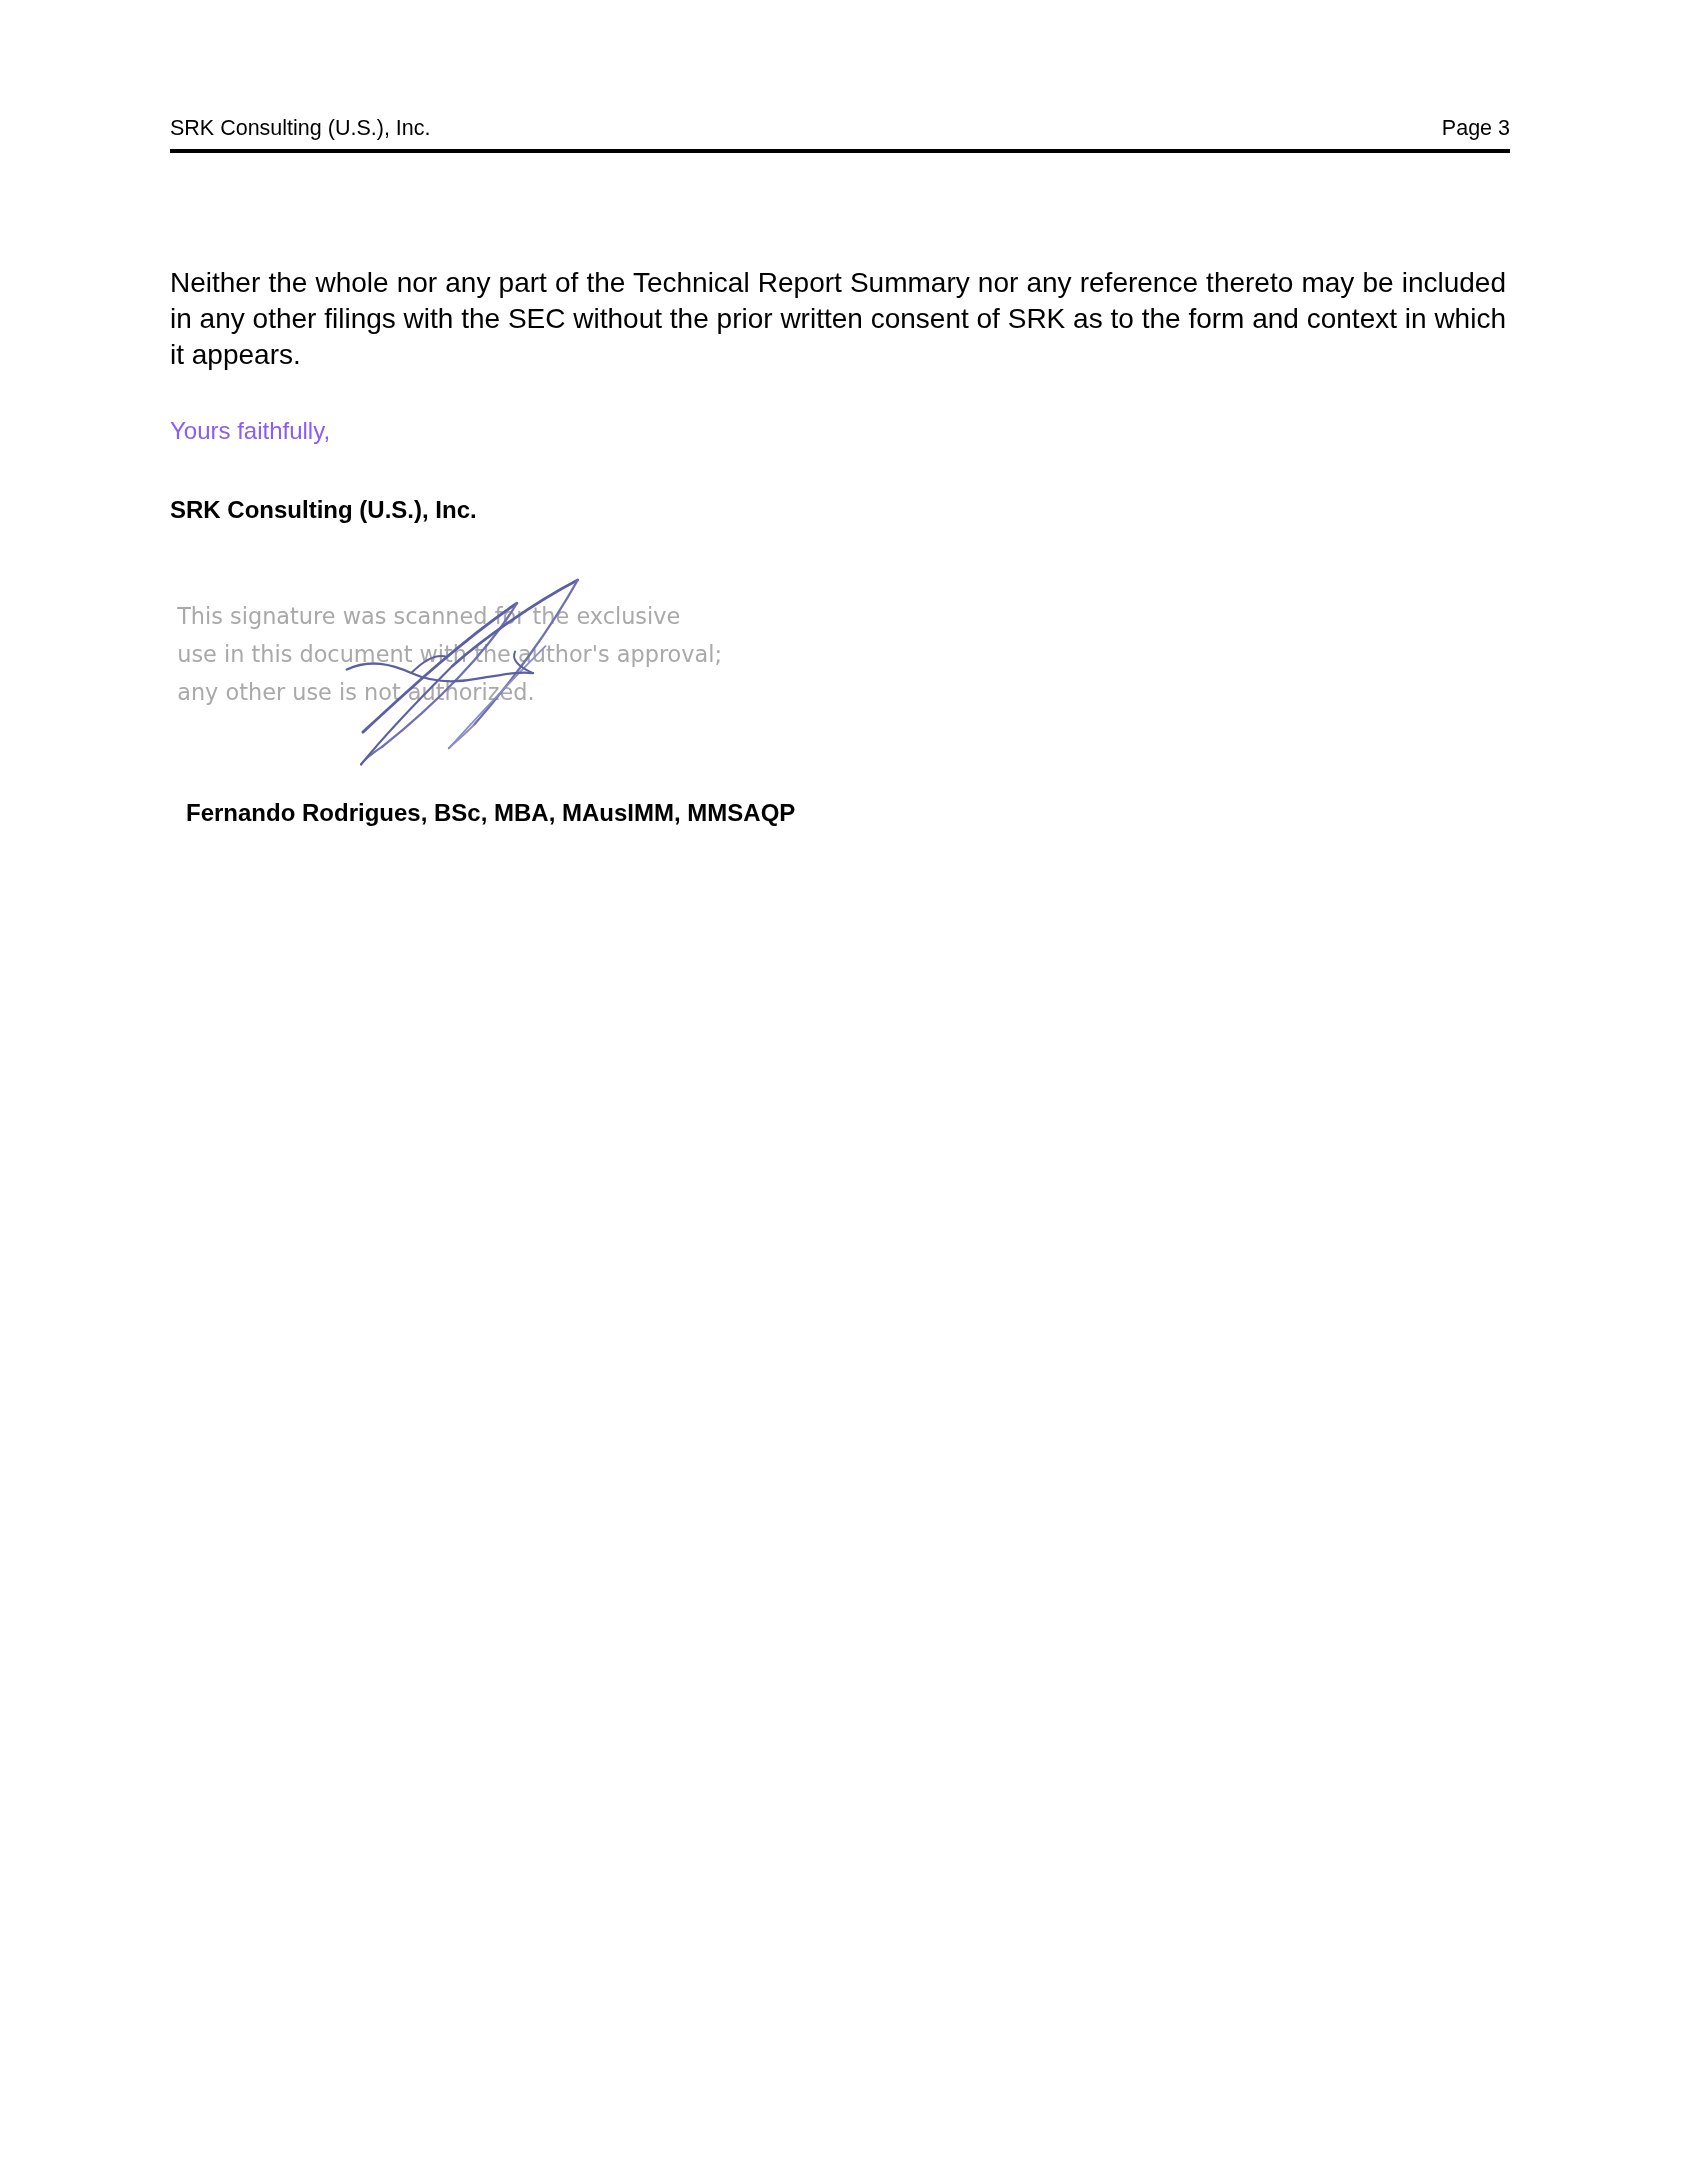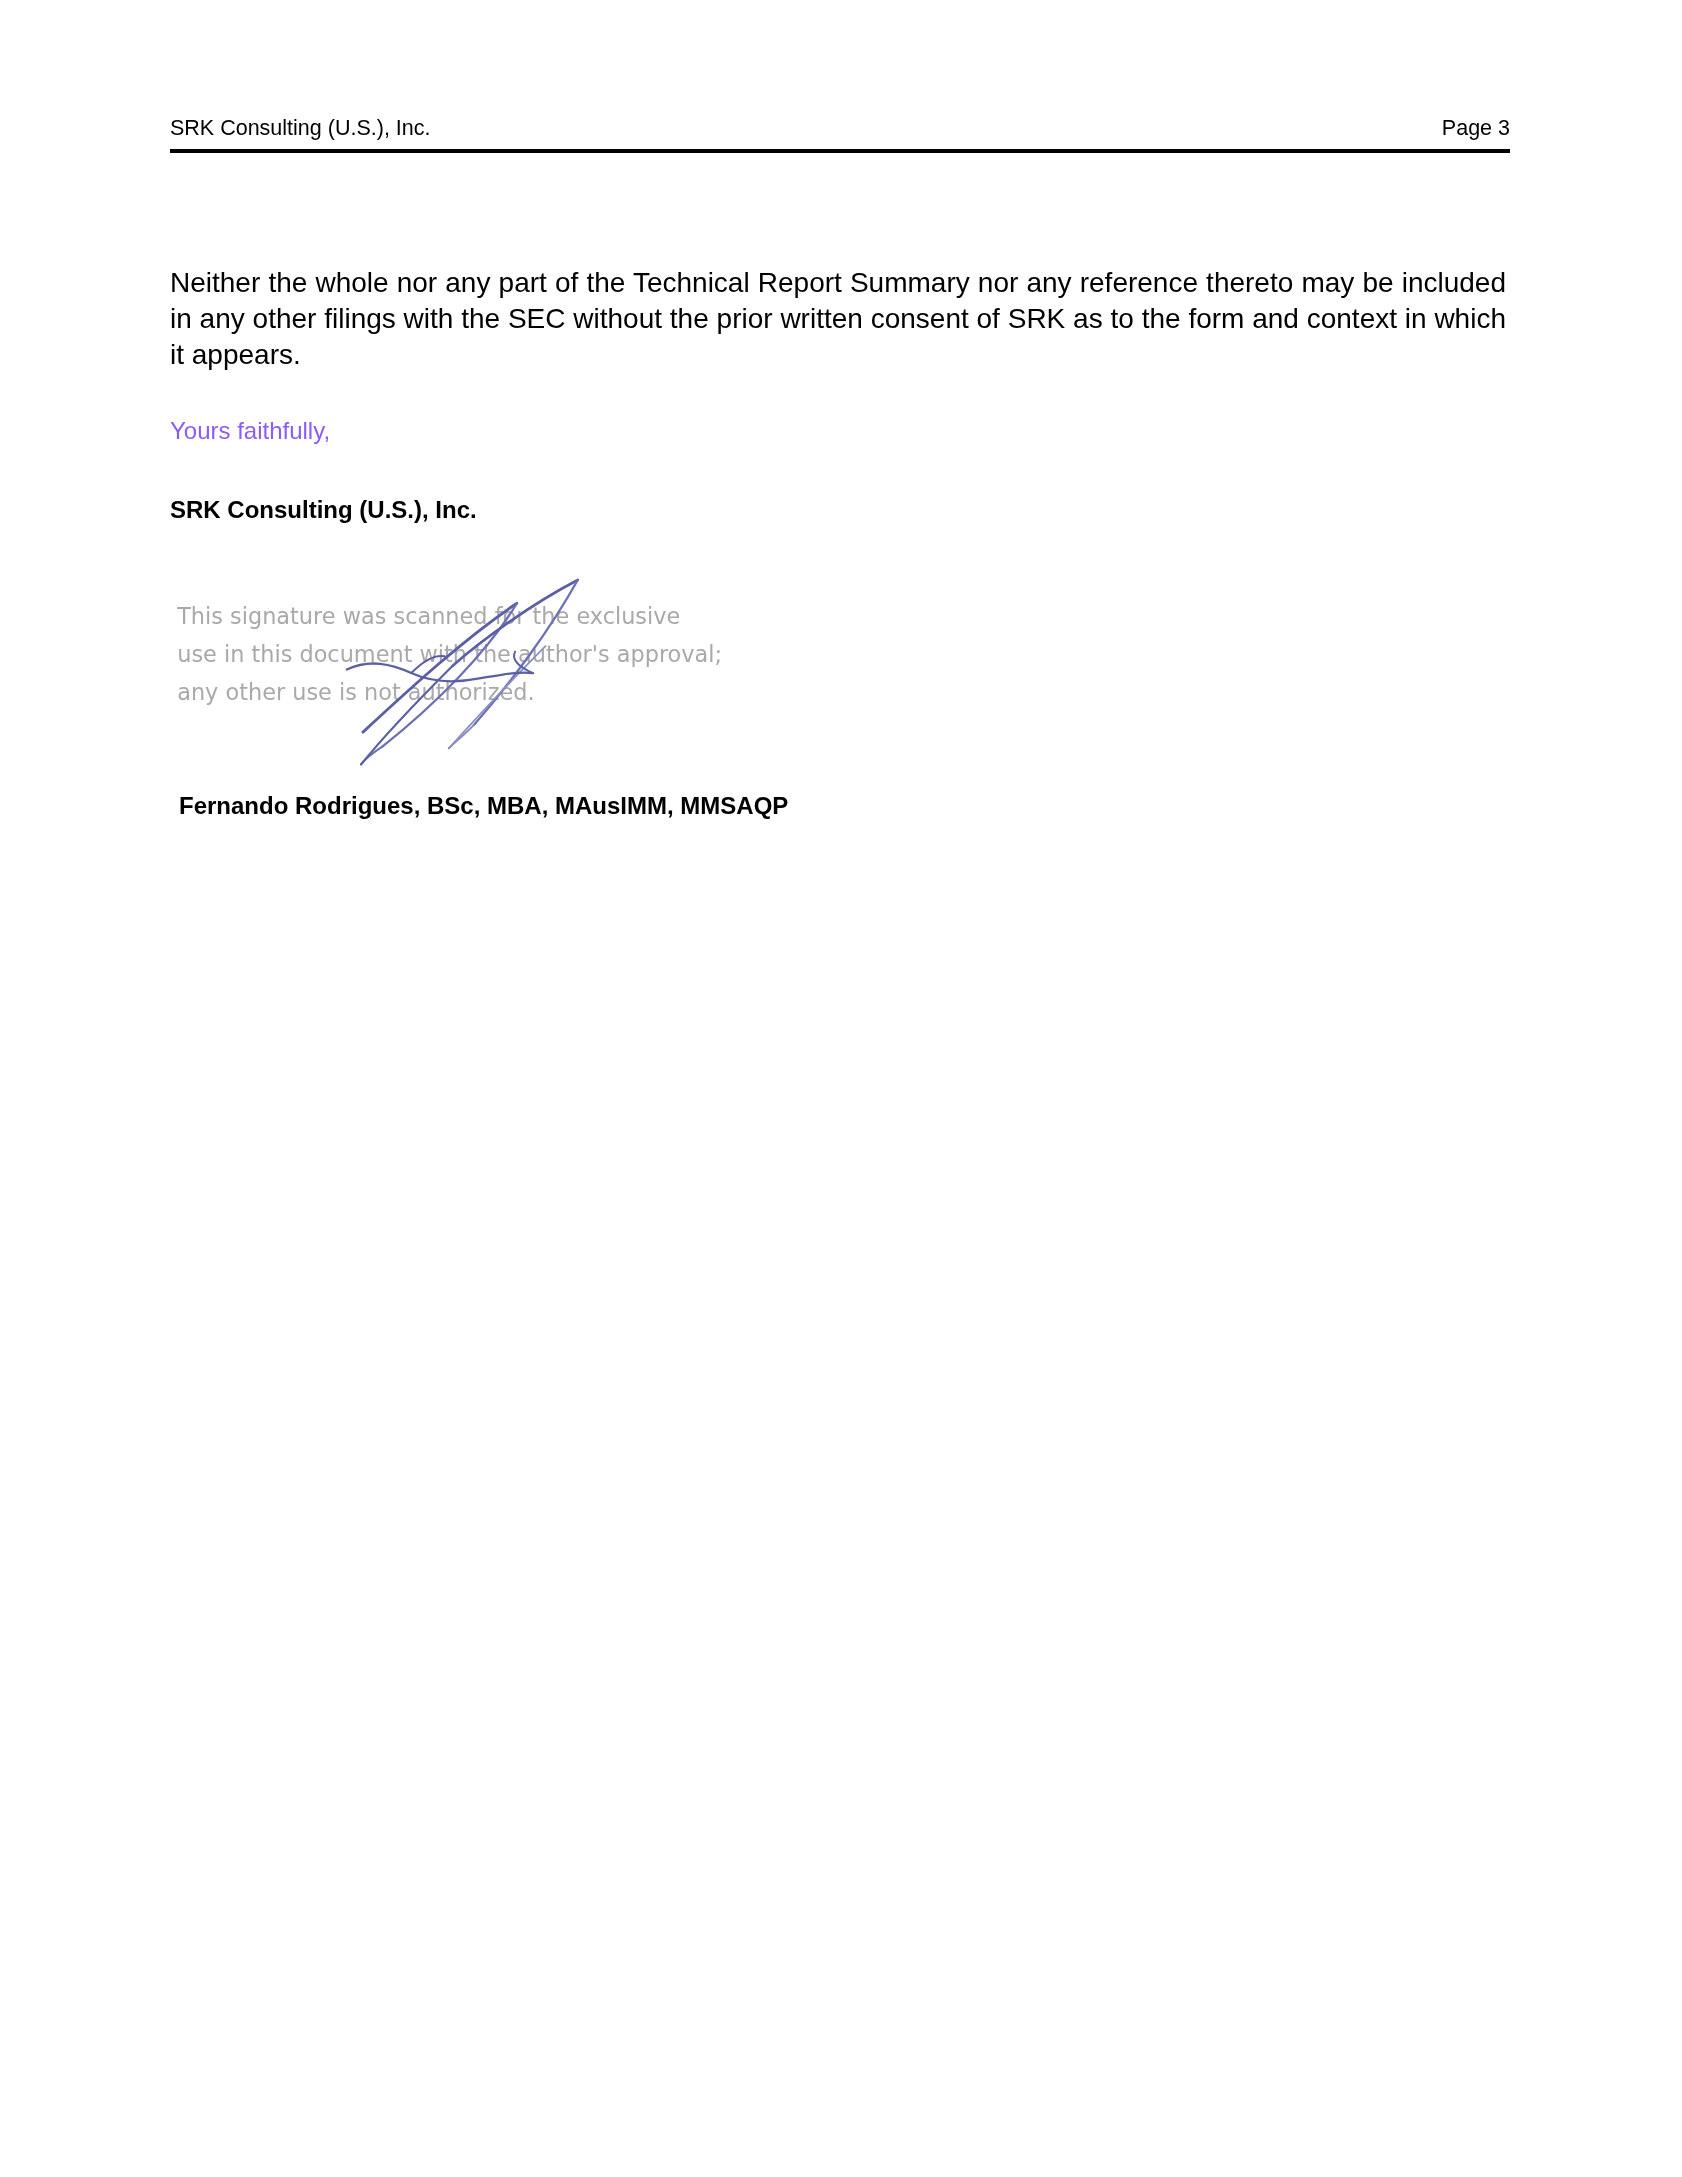--- a/index.html
+++ b/index.html
@@ -111,21 +111,21 @@
   
   .signer {
     margin: 0;
     padding-top: 1.8px;
   }
   .signer-name,
   .signer-title {
     font-size: 24px;
     line-height: 36px;
     font-weight: bold;
-    margin: 9px;
+    margin: 16px;
     color: #000000;
   }
 
   
   .footer-rule {
     position: absolute;
     left: 170px;
     top: 2031px;
     width: 1340px;
     height: 3.6px;

